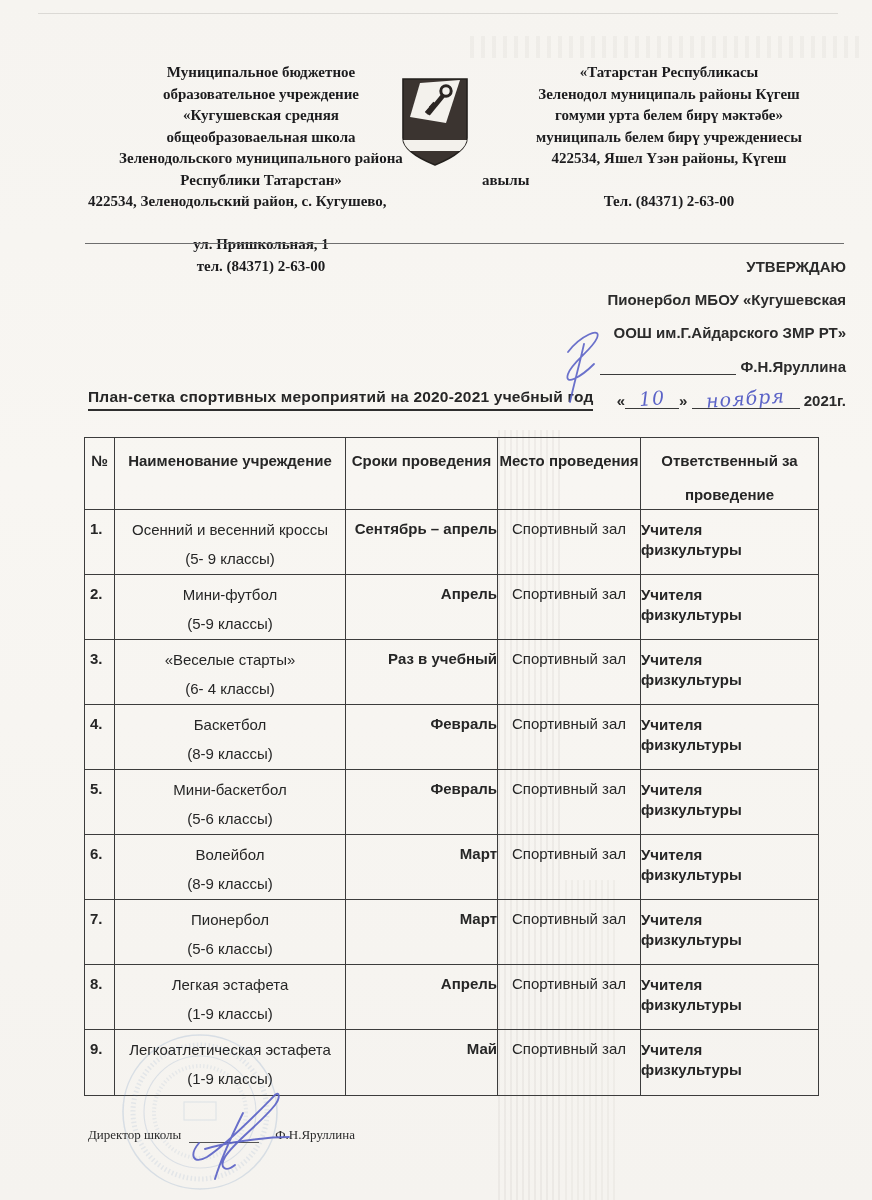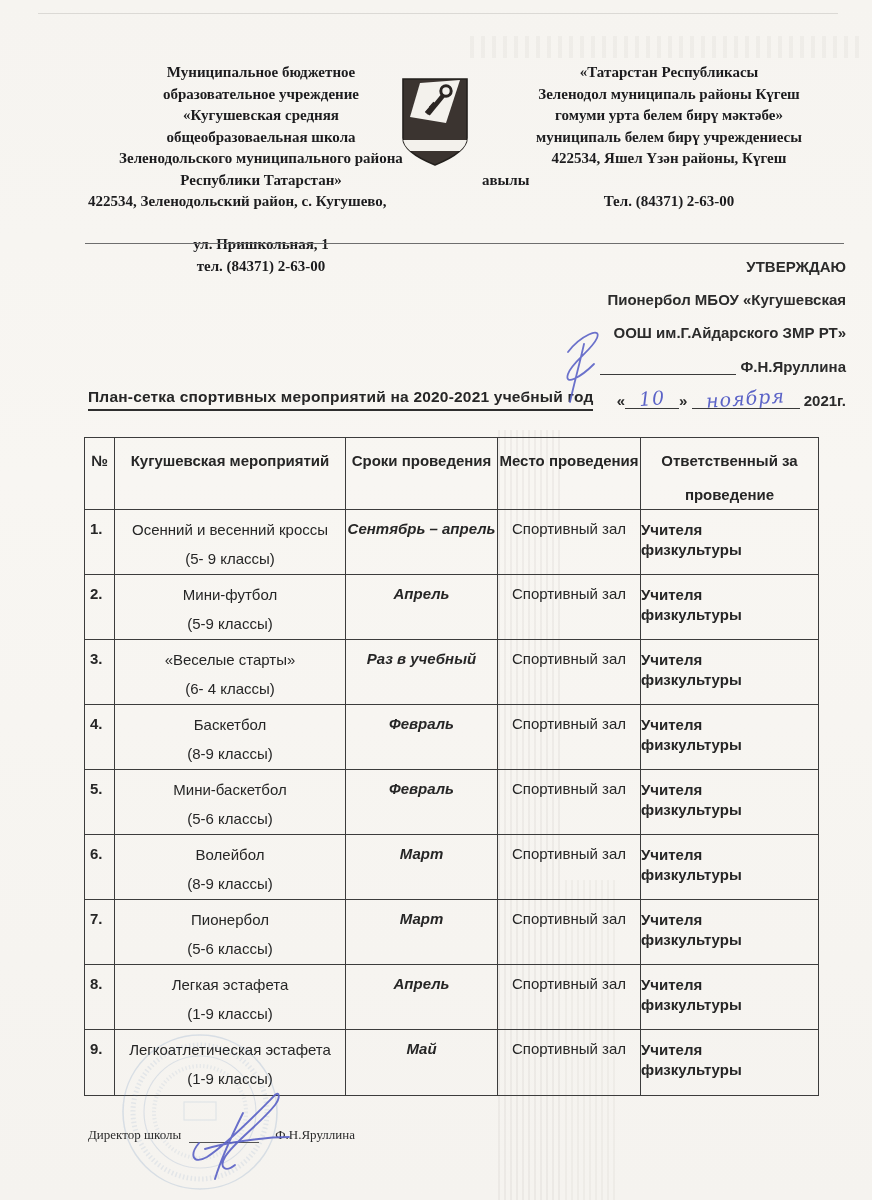--- a/index.html
+++ b/index.html
@@ -45,21 +45,21 @@
     grid-template-rows:72px repeat(9,65px);
     border:1.6px solid #3c3c3c;font-size:15px;z-index:1;}
   .cell{border-right:1.2px solid #3c3c3c;border-bottom:1.2px solid #3c3c3c;
     padding-top:10px;box-sizing:border-box;overflow:hidden;}
   .cell:nth-child(5n){border-right:none;}
   .cell:nth-last-child(-n+5){border-bottom:none;}
   .th{font-weight:bold;text-align:center;line-height:34px;padding-top:6px;}
   .c-num{font-weight:bold;padding-left:5px;}
   .c-name{text-align:center;line-height:19px;}
   .c-name .nm{margin-bottom:10px;}
-  .c-period{font-weight:bold;font-style:italic;text-align:center;}
+  .c-period{font-weight:bold;text-align:right;}
   .c-place{text-align:center;}
   .c-resp{font-weight:bold;text-align:left;white-space:pre-line;line-height:20px;}
 
   
   .footer{position:absolute;left:88px;top:1126px;font-family:"Liberation Serif",serif;font-size:13px;color:#2a2a2a;z-index:4;}
   .footer .fline{display:inline-block;width:70px;border-bottom:1.2px solid #555;vertical-align:bottom;margin-left:8px;}
   .footer .fname{margin-left:16px;}
   .stamp{position:absolute;left:112px;top:1032px;width:170px;height:170px;z-index:2;opacity:.8;pointer-events:none;}
 </style>
 </head>
@@ -144,21 +144,21 @@
       <circle cx="88" cy="80" r="77" stroke-width="1.6" opacity=".22"></circle>
       <circle cx="88" cy="80" r="56" stroke-width="1.2" opacity=".2"></circle>
       <circle cx="88" cy="80" r="67" stroke-width="5" stroke-dasharray="1.5 2.4" opacity=".14"></circle>
       <circle cx="88" cy="80" r="46" stroke-width="4" stroke-dasharray="1.4 2.2" opacity=".12"></circle>
       <rect x="72" y="70" width="32" height="18" stroke-width="1.2" opacity=".16"></rect>
     </g>
   </svg>
 
   <div class="grid">
     <div class="cell th">№</div>
-    <div class="cell th">Кугушевская мероприятий</div>
+    <div class="cell th">Наименование учреждение</div>
     <div class="cell th">Сроки проведения</div>
     <div class="cell th">Место проведения</div>
     <div class="cell th">Ответственный за проведение</div>
 
     <div class="cell c-num">1.</div>
     <div class="cell c-name">
       <div class="nm">Осенний и весенний кроссы</div>
       <div class="cls">(5- 9 классы)</div>
     </div>
     <div class="cell c-period">Сентябрь – апрель</div>

